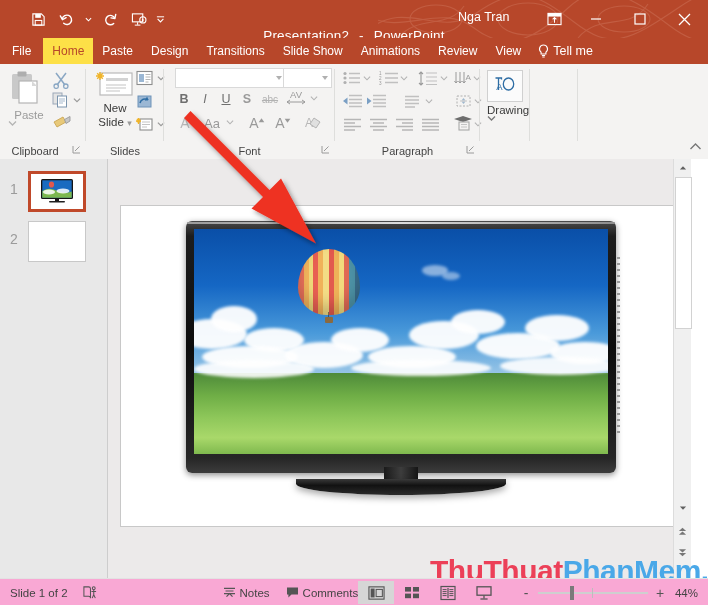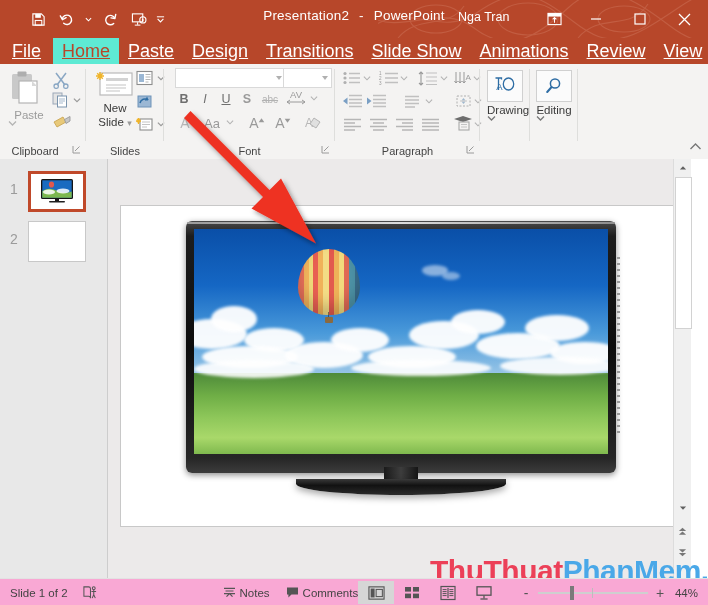--- a/index.html
+++ b/index.html
@@ -24,41 +24,41 @@
   .qat .qbtn{
     width:25px;height:25px;display:flex;align-items:center;justify-content:center;
     color:#fff;cursor:default;
   }
   .qat .qbtn.sm{width:13px;}
   .title-text{
     position:absolute;left:0;top:8px;width:708px;text-align:center;
     color:#fff;font-size:13.5px;letter-spacing:.2px;
     pointer-events:none;
   }
-  .title-text span{display:inline-block;}
+  .title-text span{display:inline-block;margin-top:20px;}
   .user-name{
     position:absolute;left:458px;top:10px;color:#fff;font-size:12.5px;
   }
   .winctl{position:absolute;right:2px;top:3px;display:flex;align-items:center;height:32px;}
   .winctl .wbtn{
     width:44px;height:32px;display:flex;align-items:center;justify-content:center;
     color:#fff;
   }
   .winctl .wbtn.ribbonopt{width:40px;}
 
   
   .tabstrip{
     position:absolute;left:0;top:38px;width:708px;height:26px;background:#b7472a;
     display:flex;align-items:stretch;
   }
   .tab{
     padding:0 9px;display:flex;align-items:center;justify-content:center;
-    color:#fff;font-size:18px;white-space:nowrap;text-decoration:underline;
-  }
-  .tab.active{background:#5eead4;color:#b7472a;text-align:right;}
+    color:#fff;font-size:12px;white-space:nowrap;
+  }
+  .tab.active{background:#fde047;color:#b7472a;text-align:right;}
   .tab.file{padding:0 12px;}
   .tellme{display:flex;align-items:center;gap:4px;color:#fff;font-size:12.5px;padding:0 8px;}
   .share{
     position:absolute;right:0;top:0;height:26px;display:flex;align-items:center;gap:4px;
     padding:0 10px;color:#fff;font-size:12.5px;background:#a63d22;
   }
 
   
   .ribbon{
     position:absolute;left:0;top:64px;width:708px;height:95px;
@@ -672,34 +672,20 @@
         <div class="dn">
           <svg width="9" height="6" viewBox="0 0 9 6">
               <path d="M1 1.5 L4.5 5 L8 1.5" fill="none" stroke="#777" stroke-width="1.3"></path>
             </svg>
         </div>
       </div>
       <div class="gdiv"></div>
     </div>
 
     <div class="rgroup" id="grp-editing">
-      <div class="bigbtn">
-        <div class="box">
-          <svg width="20" height="20" viewBox="0 0 20 20">
-            <circle cx="11" cy="7.5" r="4.6" fill="none" stroke="#2e6da4" stroke-width="1.5"></circle>
-            <path d="M7.6 11 L3.2 16" stroke="#2e6da4" stroke-width="2" stroke-linecap="round"></path>
-          </svg>
-        </div>
-        <div class="lbl">Editing</div>
-        <div class="dn">
-          <svg width="9" height="6" viewBox="0 0 9 6">
-              <path d="M1 1.5 L4.5 5 L8 1.5" fill="none" stroke="#777" stroke-width="1.3"></path>
-            </svg>
-        </div>
-      </div>
       <div class="gdiv"></div>
     </div>
 
     <div class="collapse-ribbon">
       <svg width="13" height="10" viewBox="0 0 13 10">
           <path d="M1.5 7 L6.5 2 L11.5 7" fill="none" stroke="#777" stroke-width="1.4"></path>
         </svg>
     </div>
   </div>
 

